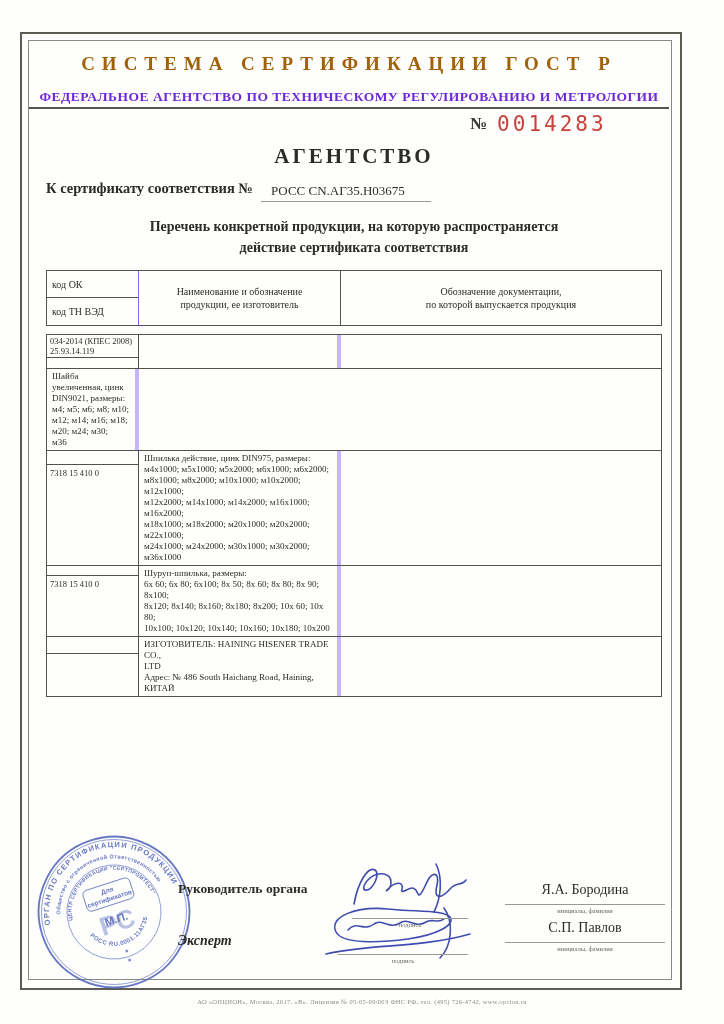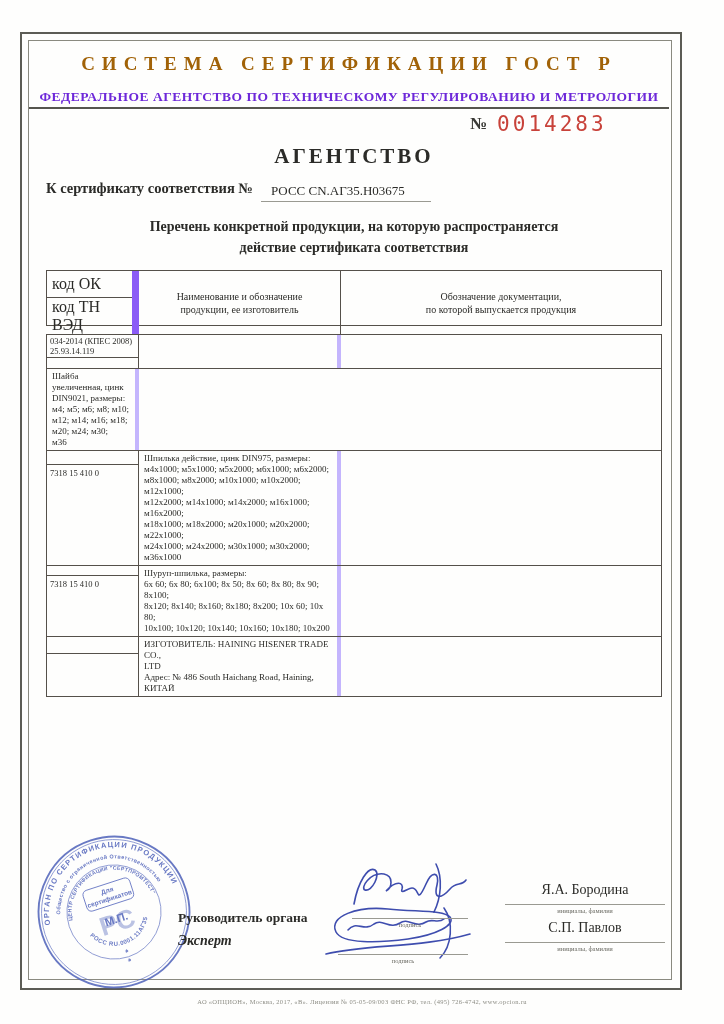--- a/index.html
+++ b/index.html
@@ -17,38 +17,38 @@
   .form-no .nosym{font-size:17px;font-weight:bold;color:#3a3a36;vertical-align:2px;}
   .form-no .nodigits{font-family:"DejaVu Sans Mono",monospace;font-size:21px;letter-spacing:3px;color:#c8423a;margin-left:6px;}
   .doc-title{position:absolute;left:46px;top:144px;width:616px;text-align:center;font-size:21px;font-weight:bold;letter-spacing:3px;}
   .cert-line{position:absolute;left:46px;top:180px;width:616px;font-size:14.5px;font-weight:bold;}
   .cert-line .cert-no{display:inline-block;font-size:13px;font-weight:normal;border-bottom:1px solid #9a9a92;padding:0 10px 2px 10px;margin-left:8px;vertical-align:-2px;min-width:150px;}
   .desc{position:absolute;left:46px;top:216px;width:616px;text-align:center;font-size:14px;font-weight:bold;line-height:21px;white-space:pre-line;}
   
   .tbl{position:absolute;left:46px;top:270px;width:616px;font-size:9px;}
   .thead{display:grid;grid-template-columns:92px 202px 1fr;border:1px solid #55504a;height:56px;box-sizing:border-box;}
   .thead .hc{box-sizing:border-box;}
-  .thead .hc1{border-right:7px solid #8b5cf6;display:flex;flex-direction:column;font-size:16px;}
+  .thead .hc1{border-right:1px solid #8b5cf6;display:flex;flex-direction:column;font-size:10px;}
   .thead .hc1 .ht{height:27px;border-bottom:1px solid #55504a;display:flex;align-items:center;padding-left:5px;box-sizing:border-box;}
   .thead .hc1 .hb{flex:1;display:flex;align-items:center;padding-left:5px;}
   .thead .hc2{border-right:1px solid #55504a;}
   .thead .hc2,.thead .hc3{display:flex;align-items:center;justify-content:center;text-align:center;font-size:10px;line-height:13px;white-space:pre-line;}
   .tbody{margin-top:8px;border:1px solid #55504a;}
   .trow{display:grid;grid-template-columns:92px 202px 1fr;border-bottom:1px solid #55504a;box-sizing:border-box;}
   .trow:last-child{border-bottom:none;}
   .c1{border-right:1px solid #55504a;display:flex;flex-direction:column;font-size:8.5px;}
   .c1 .sub-top{border-bottom:1px solid #55504a;box-sizing:border-box;padding:2px 3px;white-space:pre-line;line-height:9.5px;}
   .c1 .sub-bot{flex:1;padding:3px 3px;white-space:pre-line;}
   .c2{border-right:4px solid #c4b5fd;padding:2px 5px;white-space:pre-line;line-height:11px;box-sizing:border-box;}
   .c3{box-sizing:border-box;}
   .r1{min-height:34px;} .r2{min-height:50px;} .r3{min-height:76px;} .r4{min-height:50px;} .r5{min-height:36px;}
   .st-r1{height:23px;} .st-r2{height:18px;} .st-r3{height:14px;} .st-r4{height:10px;} .st-r5{height:17px;}
   
   .sig-area{position:absolute;left:0;top:830px;width:724px;height:160px;}
-  .role1{position:absolute;left:178px;top:80px;font-size:13.5px;font-weight:bold;}
+  .role1{position:absolute;left:178px;top:51px;font-size:13.5px;font-weight:bold;}
   .role2{position:absolute;left:178px;top:103px;font-size:14px;font-weight:bold;font-style:italic;}
   .sigline1{position:absolute;left:352px;top:88px;width:116px;border-bottom:1px solid #9a9a92;}
   .sigline2{position:absolute;left:338px;top:124px;width:130px;border-bottom:1px solid #9a9a92;}
   .cap{position:absolute;font-size:6.5px;color:#6b6b64;text-align:center;}
   .cap1{left:352px;top:91px;width:116px;}
   .cap2{left:338px;top:127px;width:130px;}
   .name1{position:absolute;left:505px;top:52px;width:160px;text-align:center;font-size:14px;}
   .nline1{position:absolute;left:505px;top:74px;width:160px;border-bottom:1px solid #9a9a92;}
   .ncap1{left:505px;top:77px;width:160px;}
   .name2{position:absolute;left:505px;top:90px;width:160px;text-align:center;font-size:14px;}

